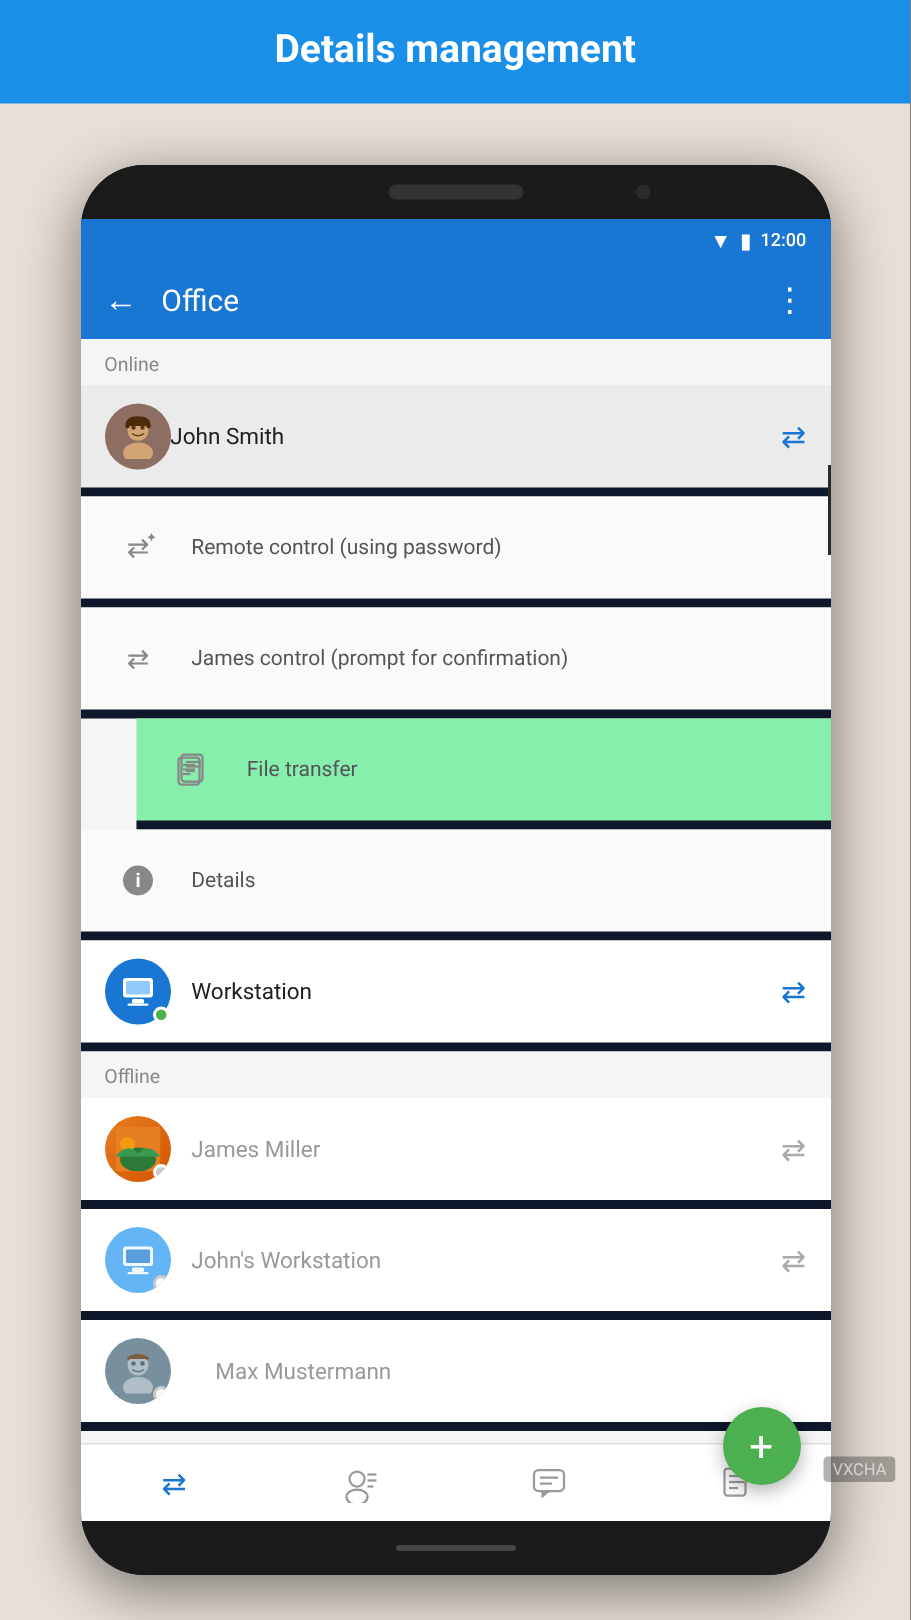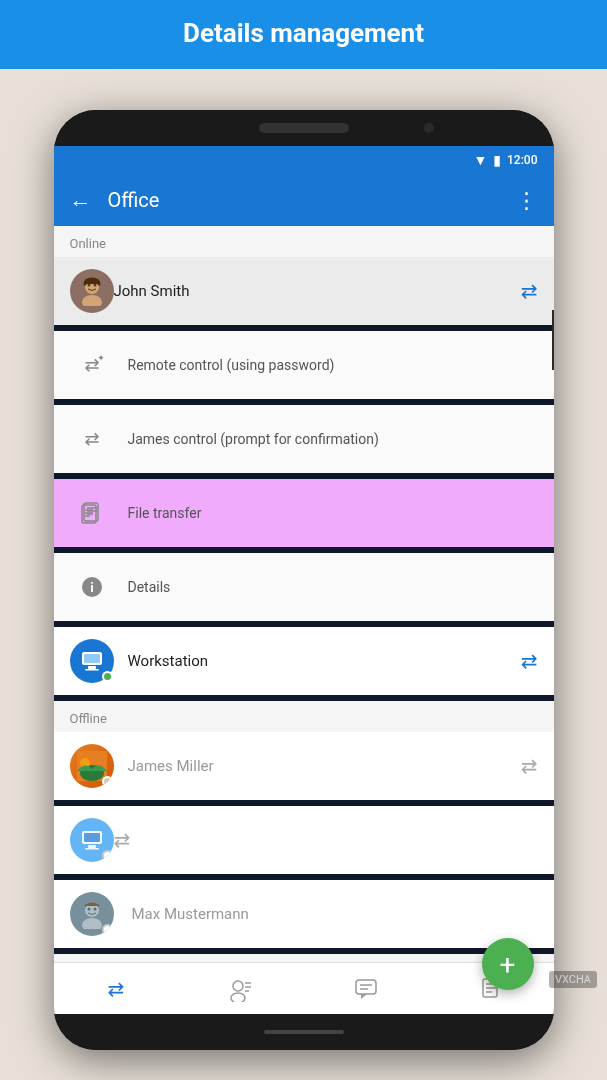--- a/index.html
+++ b/index.html
@@ -381,21 +381,21 @@
 
     <div class="list-item list-item-sub" style="background:#fafafa;">
       <div class="small-icon">
         <svg width="26" height="26" viewBox="0 0 26 26">
           <text x="13" y="19" text-anchor="middle" font-size="18" fill="#888">⇄</text>
         </svg>
       </div>
       <span class="sub-item">James control (prompt for confirmation)</span>
     </div>
 
-    <div class="list-item list-item-sub" style="background:#f0abfc;">
+    <div class="list-item list-item-sub" style="background:#86efac;margin-left:37px;">
       <div class="small-icon">
         <svg width="26" height="26" viewBox="0 0 26 26">
           <rect x="5" y="3" width="14" height="18" rx="2" fill="none" stroke="#888" stroke-width="1.5"></rect>
           <line x1="8" y1="8" x2="18" y2="8" stroke="#888" stroke-width="1.5"></line>
           <line x1="8" y1="11" x2="18" y2="11" stroke="#888" stroke-width="1.5"></line>
           <line x1="8" y1="14" x2="14" y2="14" stroke="#888" stroke-width="1.5"></line>
           <rect x="3" y="5" width="14" height="18" rx="2" fill="none" stroke="#888" stroke-width="1.5"></rect>
           <line x1="6" y1="10" x2="14" y2="10" stroke="#888" stroke-width="1.5"></line>
           <line x1="6" y1="13" x2="14" y2="13" stroke="#888" stroke-width="1.5"></line>
           <line x1="6" y1="16" x2="11" y2="16" stroke="#888" stroke-width="1.5"></line>
@@ -448,36 +448,37 @@
     <div class="list-item offline-item">
       <div class="avatar-circle johns-ws-avatar" style="position:relative;">
         <svg width="28" height="28" viewBox="0 0 28 28">
           <rect x="4" y="5" width="20" height="13" rx="2" fill="#fff" opacity="0.9"></rect>
           <rect x="6" y="7" width="16" height="9" rx="1" fill="#1976d2" opacity="0.7"></rect>
           <rect x="10" y="19" width="8" height="3" rx="1" fill="#fff" opacity="0.9"></rect>
           <rect x="7" y="22" width="14" height="1.5" rx="0.75" fill="#fff" opacity="0.9"></rect>
         </svg>
         <div style="position:absolute;bottom:1px;right:1px;width:11px;height:11px;border-radius:50%;background:#fff;border:2px solid #ccc;"></div>
       </div>
+      <span class="item-text" style="margin-left:14px;">John's Workstation</span>
       <span class="remote-icon offline-icon">⇄</span>
     </div>
 
     <div class="list-item offline-item">
       <div class="avatar-circle max-avatar" style="position:relative;">
         <svg width="30" height="30" viewBox="0 0 30 30">
           <circle cx="15" cy="11" r="7" fill="#b0bec5"></circle>
           <ellipse cx="15" cy="26" rx="10" ry="7" fill="#b0bec5"></ellipse>
           <circle cx="12" cy="10" r="1.5" fill="#546e7a"></circle>
           <circle cx="18" cy="10" r="1.5" fill="#546e7a"></circle>
           <path d="M11 14 Q15 17 19 14" stroke="#546e7a" stroke-width="1" fill="none"></path>
           <path d="M8 7 Q15 2 22 7" fill="#7a6040" stroke="#7a6040" stroke-width="2"></path>
         </svg>
         <div style="position:absolute;bottom:1px;right:1px;width:11px;height:11px;border-radius:50%;background:#fff;border:2px solid #ccc;"></div>
       </div>
-      <span class="item-text" style="margin-left:18px;">Max Mustermann</span>
+      <span class="item-text" style="margin-left:30px;">Max Mustermann</span>
     </div>
 
     <div style="height:60px;"></div>
   </div>
 
   <div class="fab">+</div>
 
   <div class="bottom-nav">
     <div class="nav-item">
       <svg width="26" height="26" viewBox="0 0 26 26">

